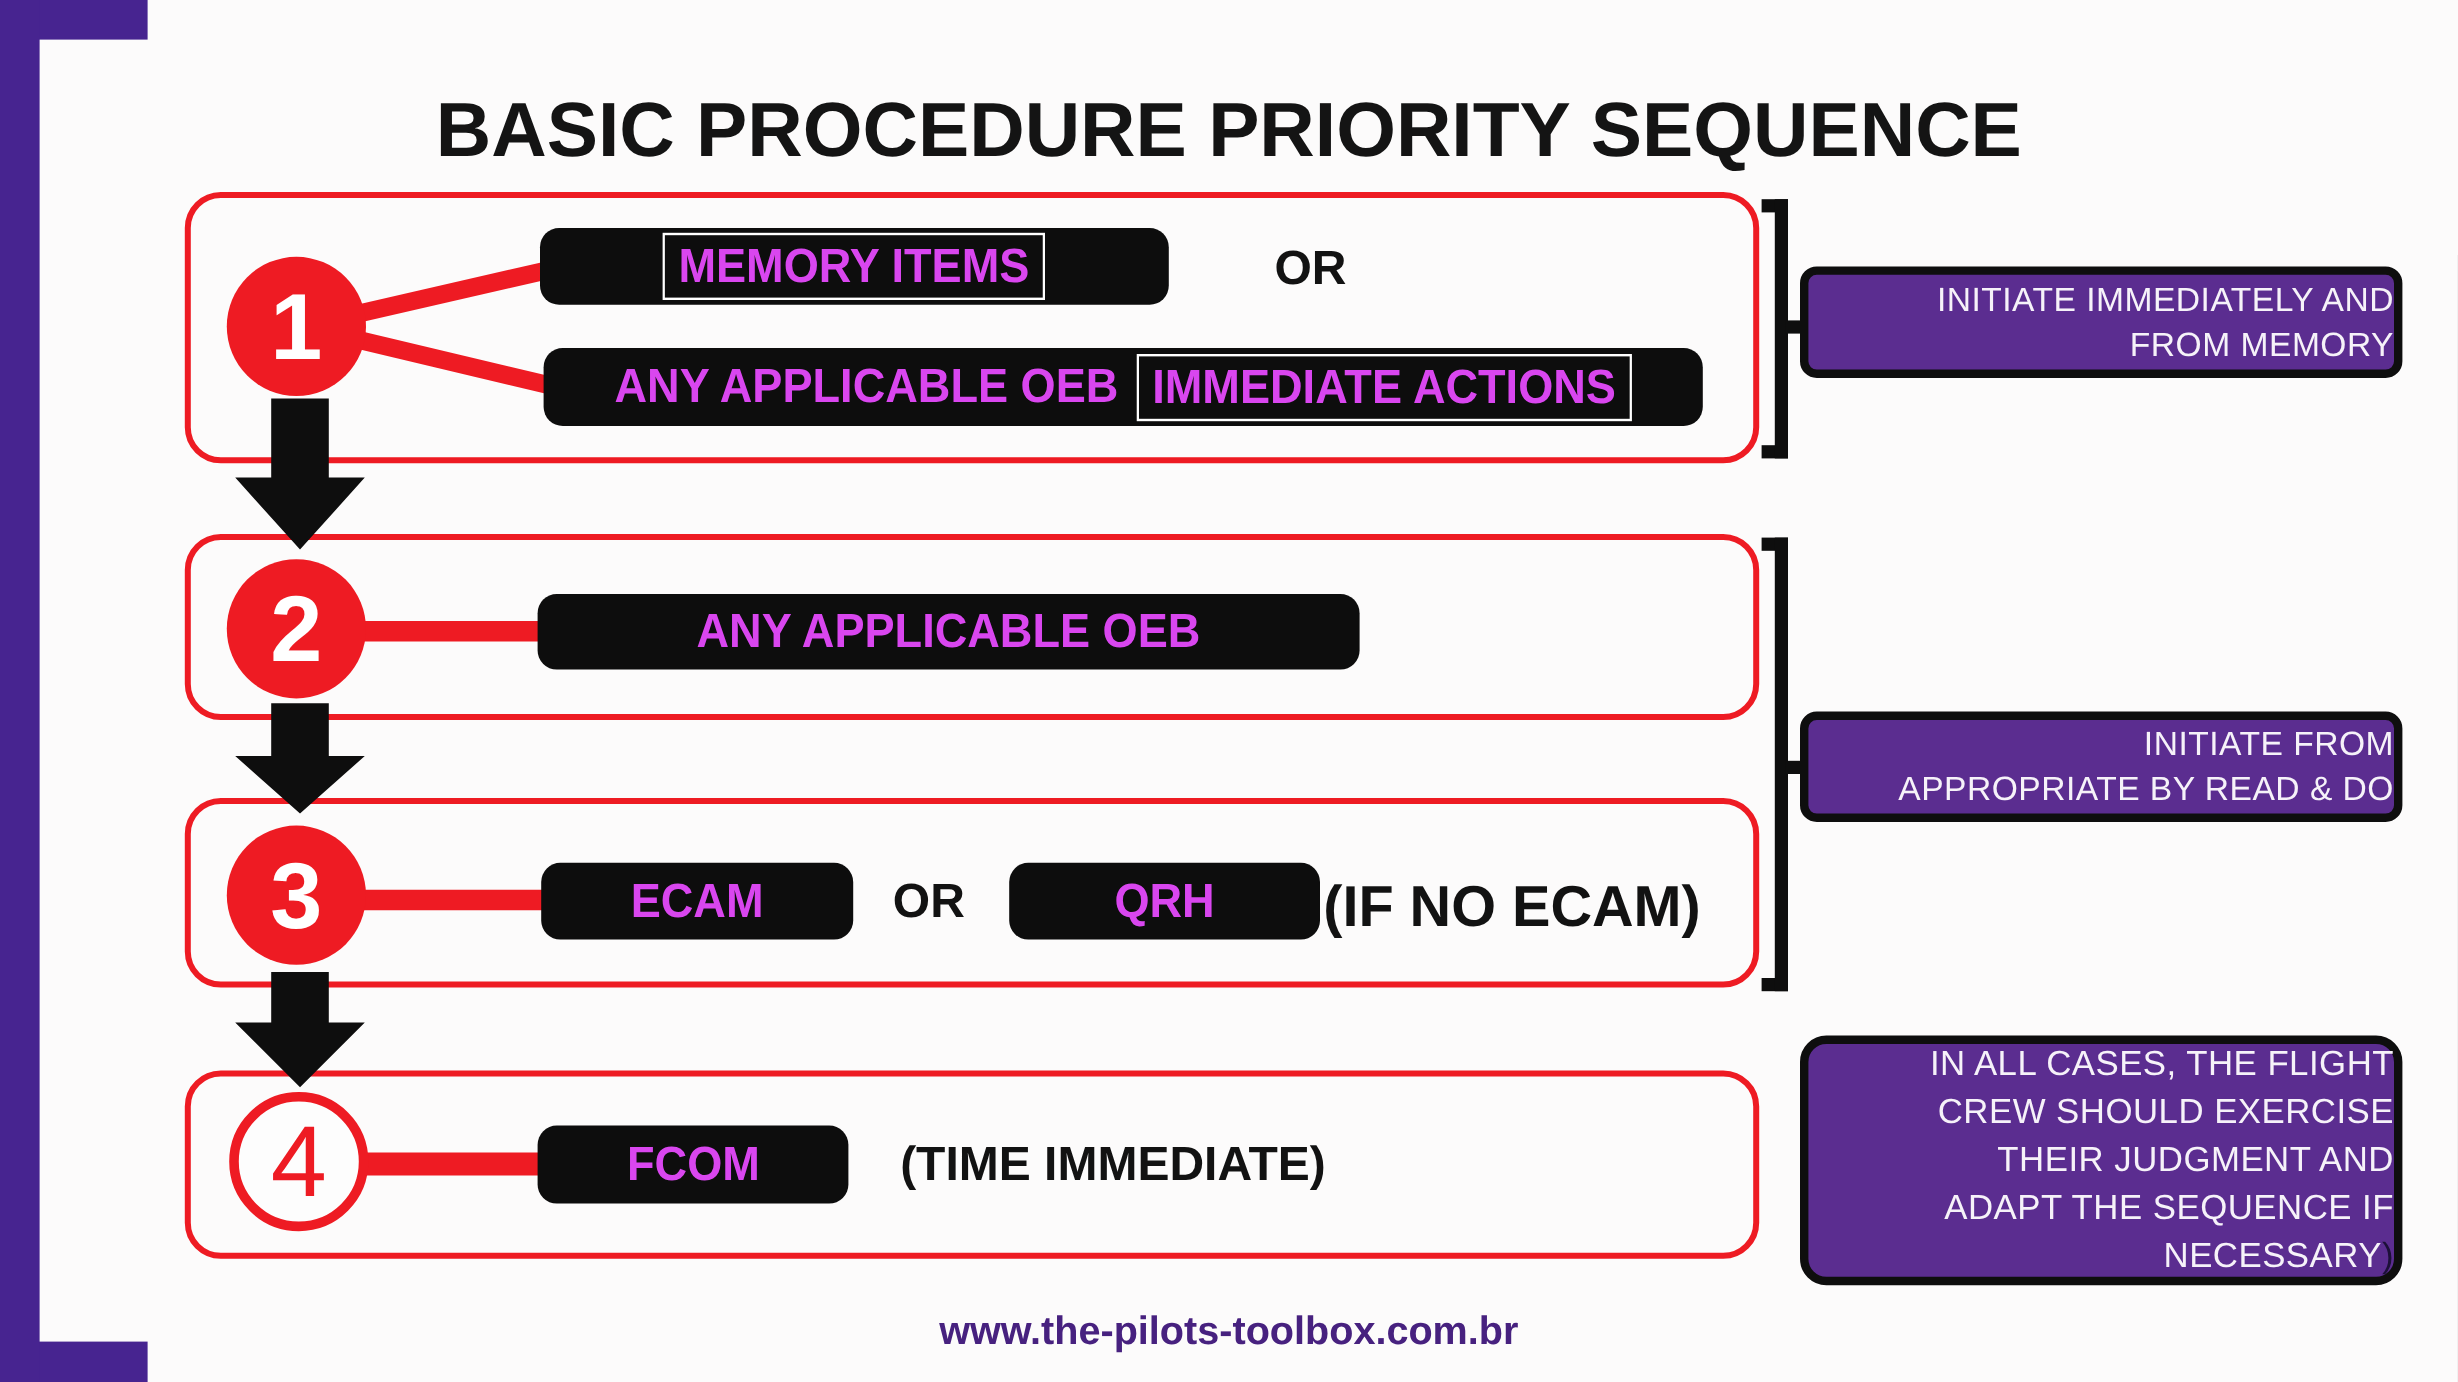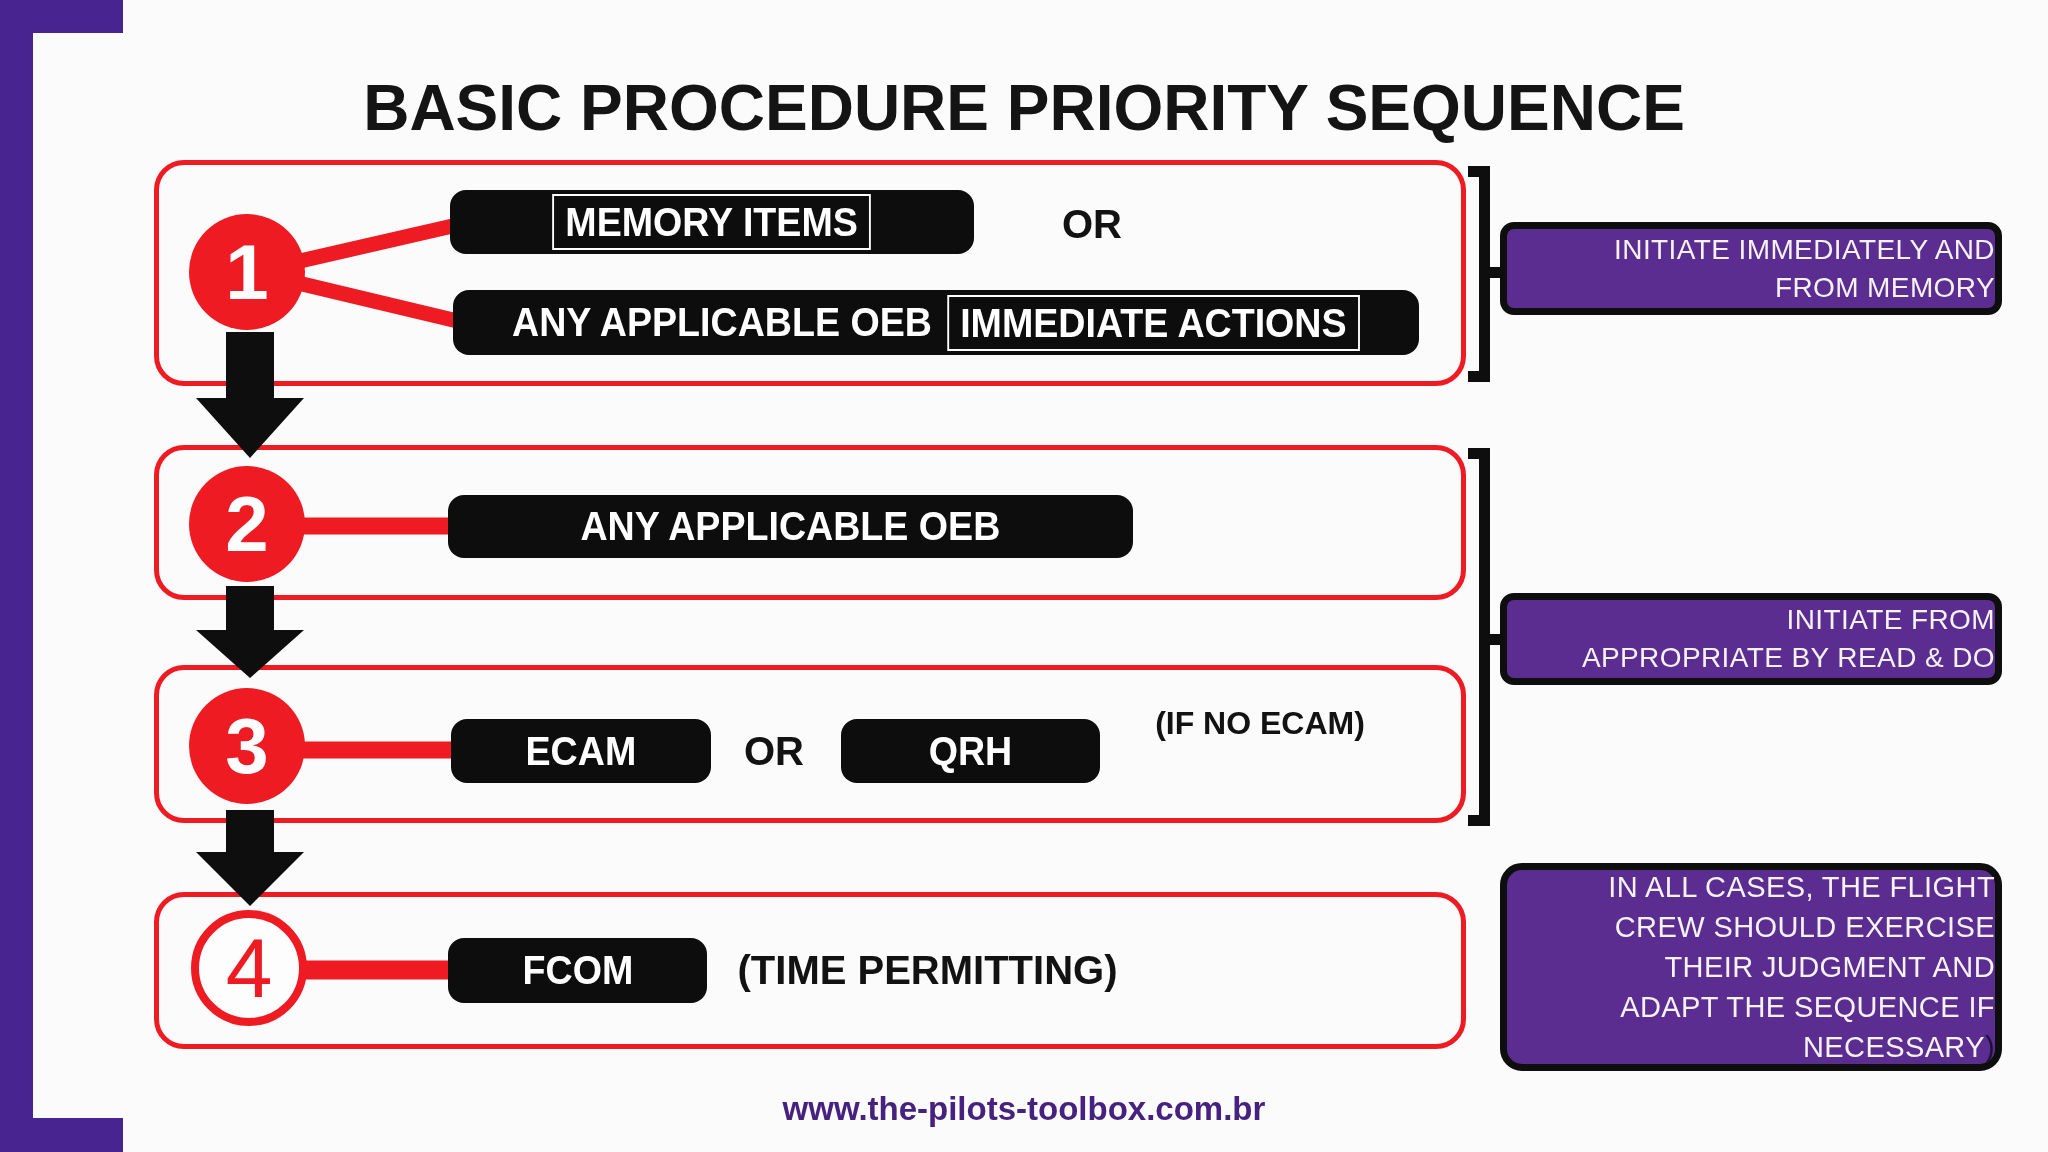--- a/index.html
+++ b/index.html
@@ -46,39 +46,39 @@
     background:#fdfdfd; border:8px solid #ee1b23; color:#ee1b23;
     font-weight:400; font-size:84px;
   }
   .b1 { left:189px; top:214px; }
   .b2 { left:189px; top:466px; }
   .b3 { left:189px; top:688px; }
   .b4 { left:191px; top:910px; }
   
   .pill {
     position:absolute; background:#0d0d0d; border-radius:16px;
-    color:#ffffff; display:flex; align-items:center; justify-content:center;
+    color:#d946ef; display:flex; align-items:center; justify-content:center;
     font-weight:700; z-index:10; white-space:nowrap;
   }
   .pill .inner { display:inline-flex; align-items:center; gap:16px; transform:scaleX(0.94); }
   .pill-mem  { left:450px; top:190px; width:524px; height:64px; font-size:40px; }
   .pill-oeb1 { left:453px; top:290px; width:966px; height:65px; font-size:40px; }
   .pill-oeb2 { left:448px; top:495px; width:685px; height:63px; font-size:40px; }
   .pill-ecam { left:451px; top:719px; width:260px; height:64px; font-size:40px; }
   .pill-qrh  { left:841px; top:719px; width:259px; height:64px; font-size:40px; }
   .pill-fcom { left:448px; top:938px; width:259px; height:65px; font-size:40px; }
   .boxed { border:2px solid #ffffff; padding:2px 12px; line-height:1.2; display:inline-block; }
   
   .blabel {
     position:absolute; display:flex; align-items:center; justify-content:center;
     font-weight:700; color:#121212; z-index:10; white-space:nowrap;text-align:right;
   }
   .or1   { left:1037px; top:192px; width:110px; height:64px; font-size:40px; }
   .or3   { left:744px;  top:719px; width:60px;  height:64px; font-size:40px; }
-  .ifno  { left:1120px; top:691px; width:280px; height:64px; font-size:32px; }
+  .ifno  { left:1120px; top:724px; width:280px; height:64px; font-size:48px; }
   .timep { left:735px;  top:938px; width:385px; height:65px; font-size:40px; }
   
   .bracket {
     position:absolute; width:22px;
     border:11px solid #0e0e0e; border-left:none; z-index:4;
   }
   .brk1 { left:1468px; top:166px; height:216px; }
   .brk2 { left:1468px; top:448px; height:378px; }
   .stub { position:absolute; background:#0e0e0e; width:16px; height:11px; z-index:4; }
   .stub1 { left:1488px; top:267px; }
@@ -163,21 +163,21 @@
         <span>QRH</span>
       </span>
   </div>
   <div class="blabel ifno">(IF NO ECAM)</div>
 
   <div class="pill pill-fcom">
     <span class="inner">
         <span>FCOM</span>
       </span>
   </div>
-  <div class="blabel timep">(TIME PERMITTING)</div>
+  <div class="blabel timep">(TIME IMMEDIATE)</div>
 
   <div class="bracket brk1"></div>
   <div class="stub stub1"></div>
   <div class="bracket brk2"></div>
   <div class="stub stub2"></div>
 
   <div class="note note1">
     <div>INITIATE IMMEDIATELY AND</div>
     <div>FROM MEMORY</div>
   </div>

